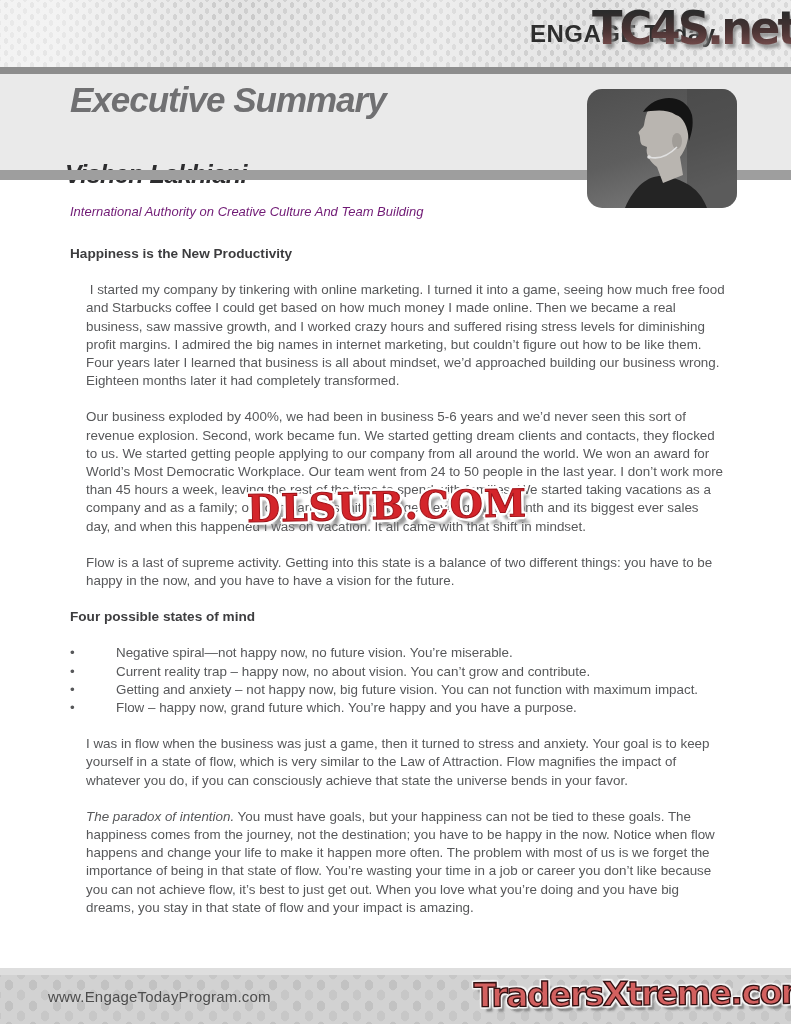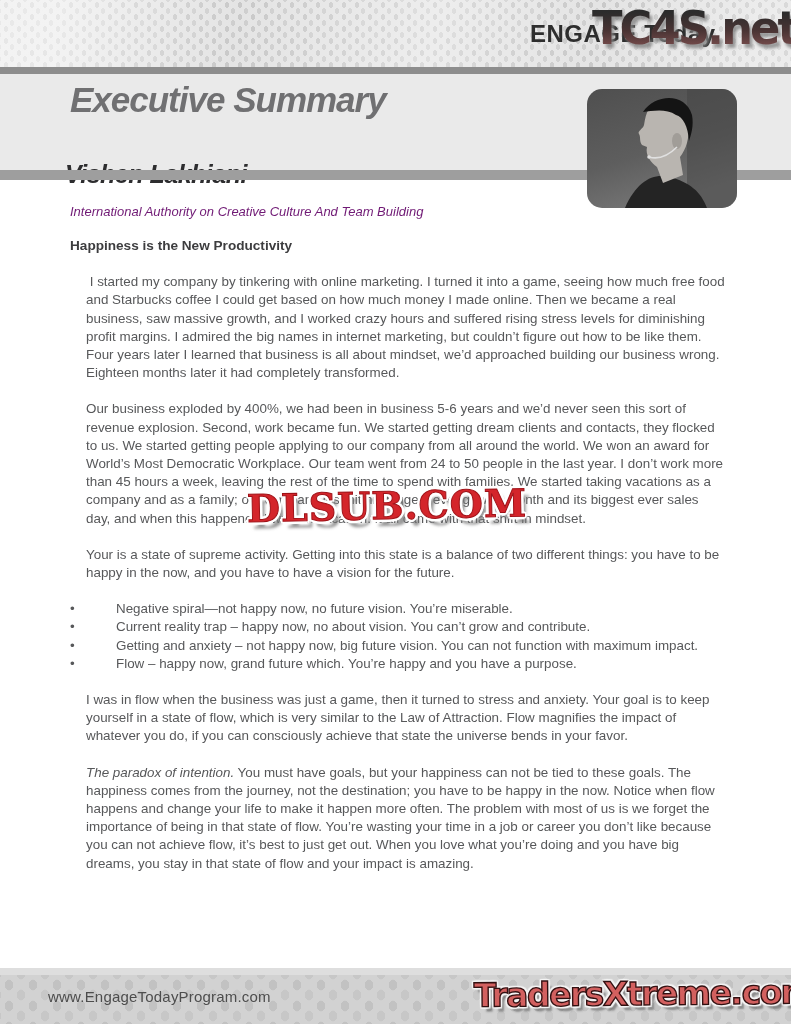--- a/index.html
+++ b/index.html
@@ -45,21 +45,21 @@
   .subtitle{ position:absolute; left:70px; top:82px; font-style:italic; font-size:13px; color:#701a75;margin-top:48px; }
   .strip2 { position:absolute; left:0; top:170px; width:791px; height:10px; background:#9e9e9e; }
 
   
   .photo { position:absolute; left:587px; top:89px; width:150px; height:119px; border-radius:15px; overflow:hidden; z-index:6; }
   .photo svg { display:block; }
 
   
   .content { position:absolute; left:70px; top:233px; width:655px; color:#57585a; font-size:13.4px; line-height:18.2px; }
   .content h3 { margin:0; font-size:13.6px; font-weight:bold; color:#3d3d3f; line-height:18.2px; }
-  .content h3.first { margin-top:4px; }
+  .content h3.first { margin-top:12px; }
   .content h3.second { margin-top:18px; }
   .content p { margin:18px 0 0 16px; white-space:pre-wrap; }
   .content em { font-style:italic; }
   .content ul { list-style:none; margin:18px 0 0 0; padding:0; }
   .content li { display:flex; }
   .bullet-dot { width:46px; flex:none; }
   .bullet-text { flex:1; }
 
   
   .wm-center {
@@ -141,21 +141,22 @@
 
       <path d="M90 58 Q76 72 62 68" stroke="#e0e0e0" stroke-width="1.6" fill="none"></path>
       <circle cx="62" cy="68" r="1.8" fill="#e0e0e0"></circle>
     </svg>
   </div>
 
   <div class="content">
     <h3 class="first">Happiness is the New Productivity</h3>
     <p> I started my company by tinkering with online marketing. I turned it into a game, seeing how much free food and Starbucks coffee I could get based on how much money I made online. Then we became a real business, saw massive growth, and I worked crazy hours and suffered rising stress levels for diminishing profit margins. I admired the big names in internet marketing, but couldn’t figure out how to be like them. Four years later I learned that business is all about mindset, we’d approached building our business wrong. Eighteen months later it had completely transformed.</p>
     <p>Our business exploded by 400%, we had been in business 5-6 years and we’d never seen this sort of revenue explosion. Second, work became fun. We started getting dream clients and contacts, they flocked to us. We started getting people applying to our company from all around the world. We won an award for World’s Most Democratic Workplace. Our team went from 24 to 50 people in the last year. I don’t work more than 45 hours a week, leaving the rest of the time to spend with families. We started taking vacations as a company and as a family; our company just hit his biggest ever growth month and its biggest ever sales day, and when this happened I was on vacation. It all came with that shift in mindset.</p>
-    <p>Your is a state of supreme activity. Getting into this state is a balance of two different things: you have to be happy in the now, and you have to have a vision for the future.</p>
+    <p>Flow is a last of supreme activity. Getting into this state is a balance of two different things: you have to be happy in the now, and you have to have a vision for the future.</p>
+    <h3 class="second">Four possible states of mind</h3>
     <ul>
       <li>
         <span class="bullet-dot">•</span>
         <span class="bullet-text">Negative spiral—not happy now, no future vision. You’re miserable.</span>
       </li>
       <li>
         <span class="bullet-dot">•</span>
         <span class="bullet-text">Current reality trap – happy now, no about vision. You can’t grow and contribute.</span>
       </li>
       <li>

